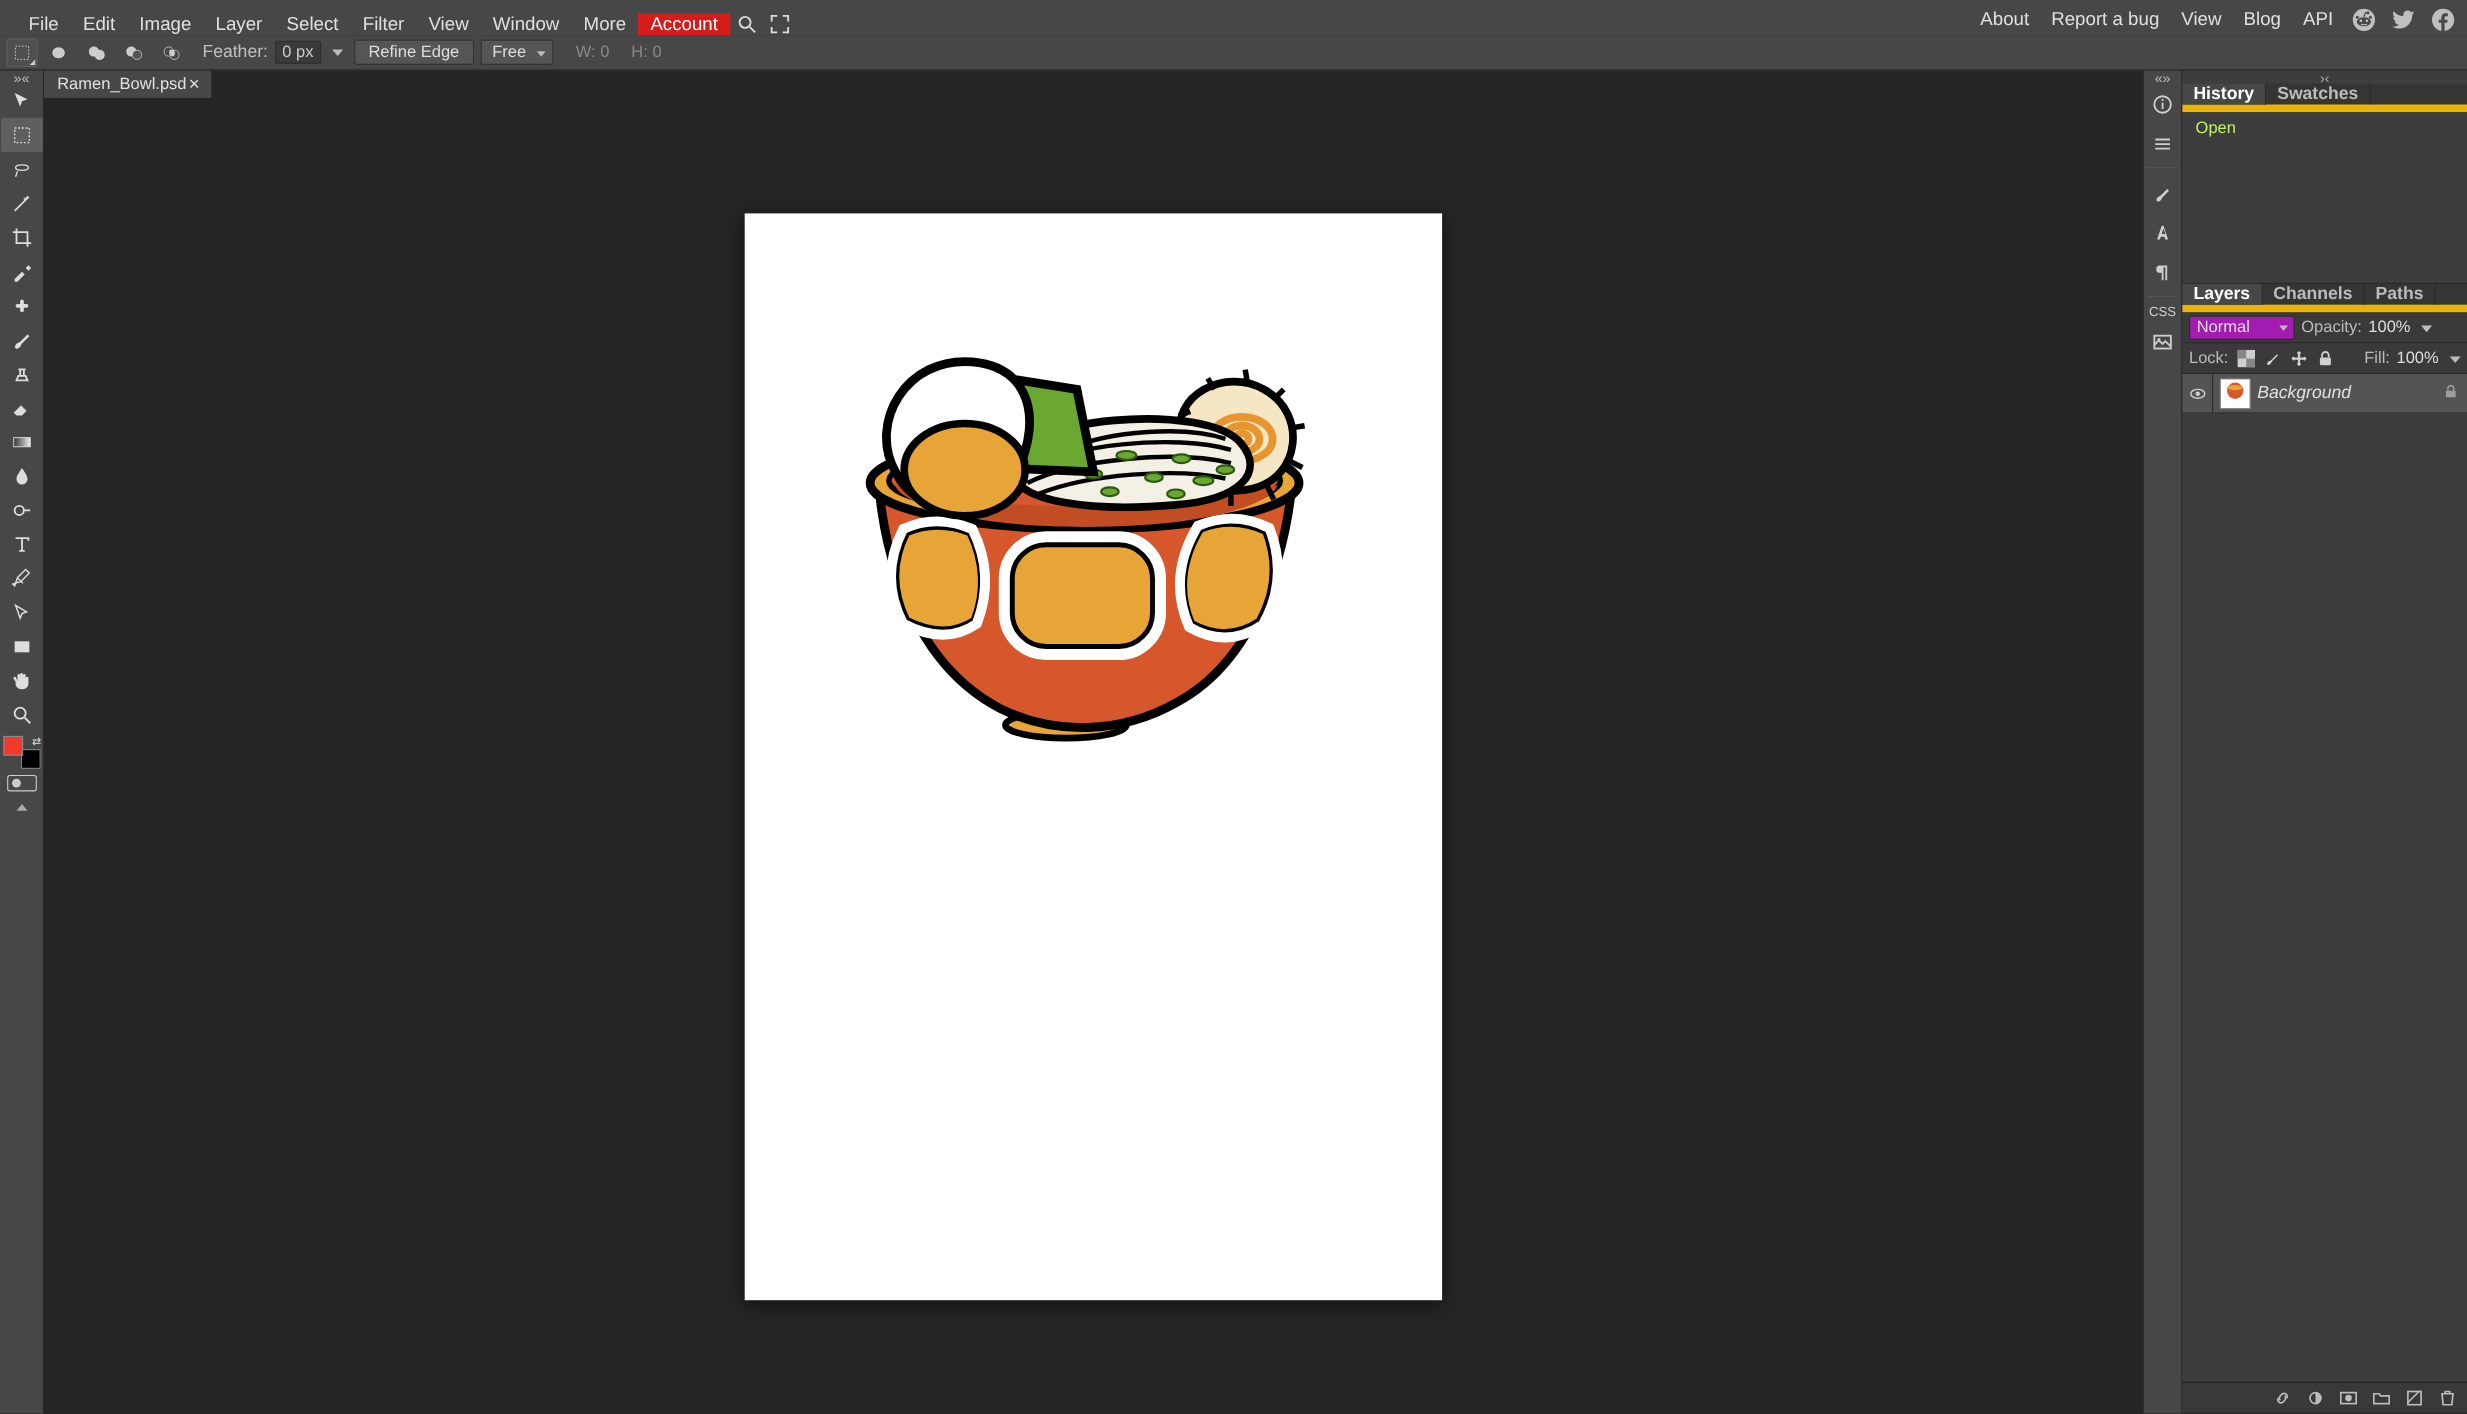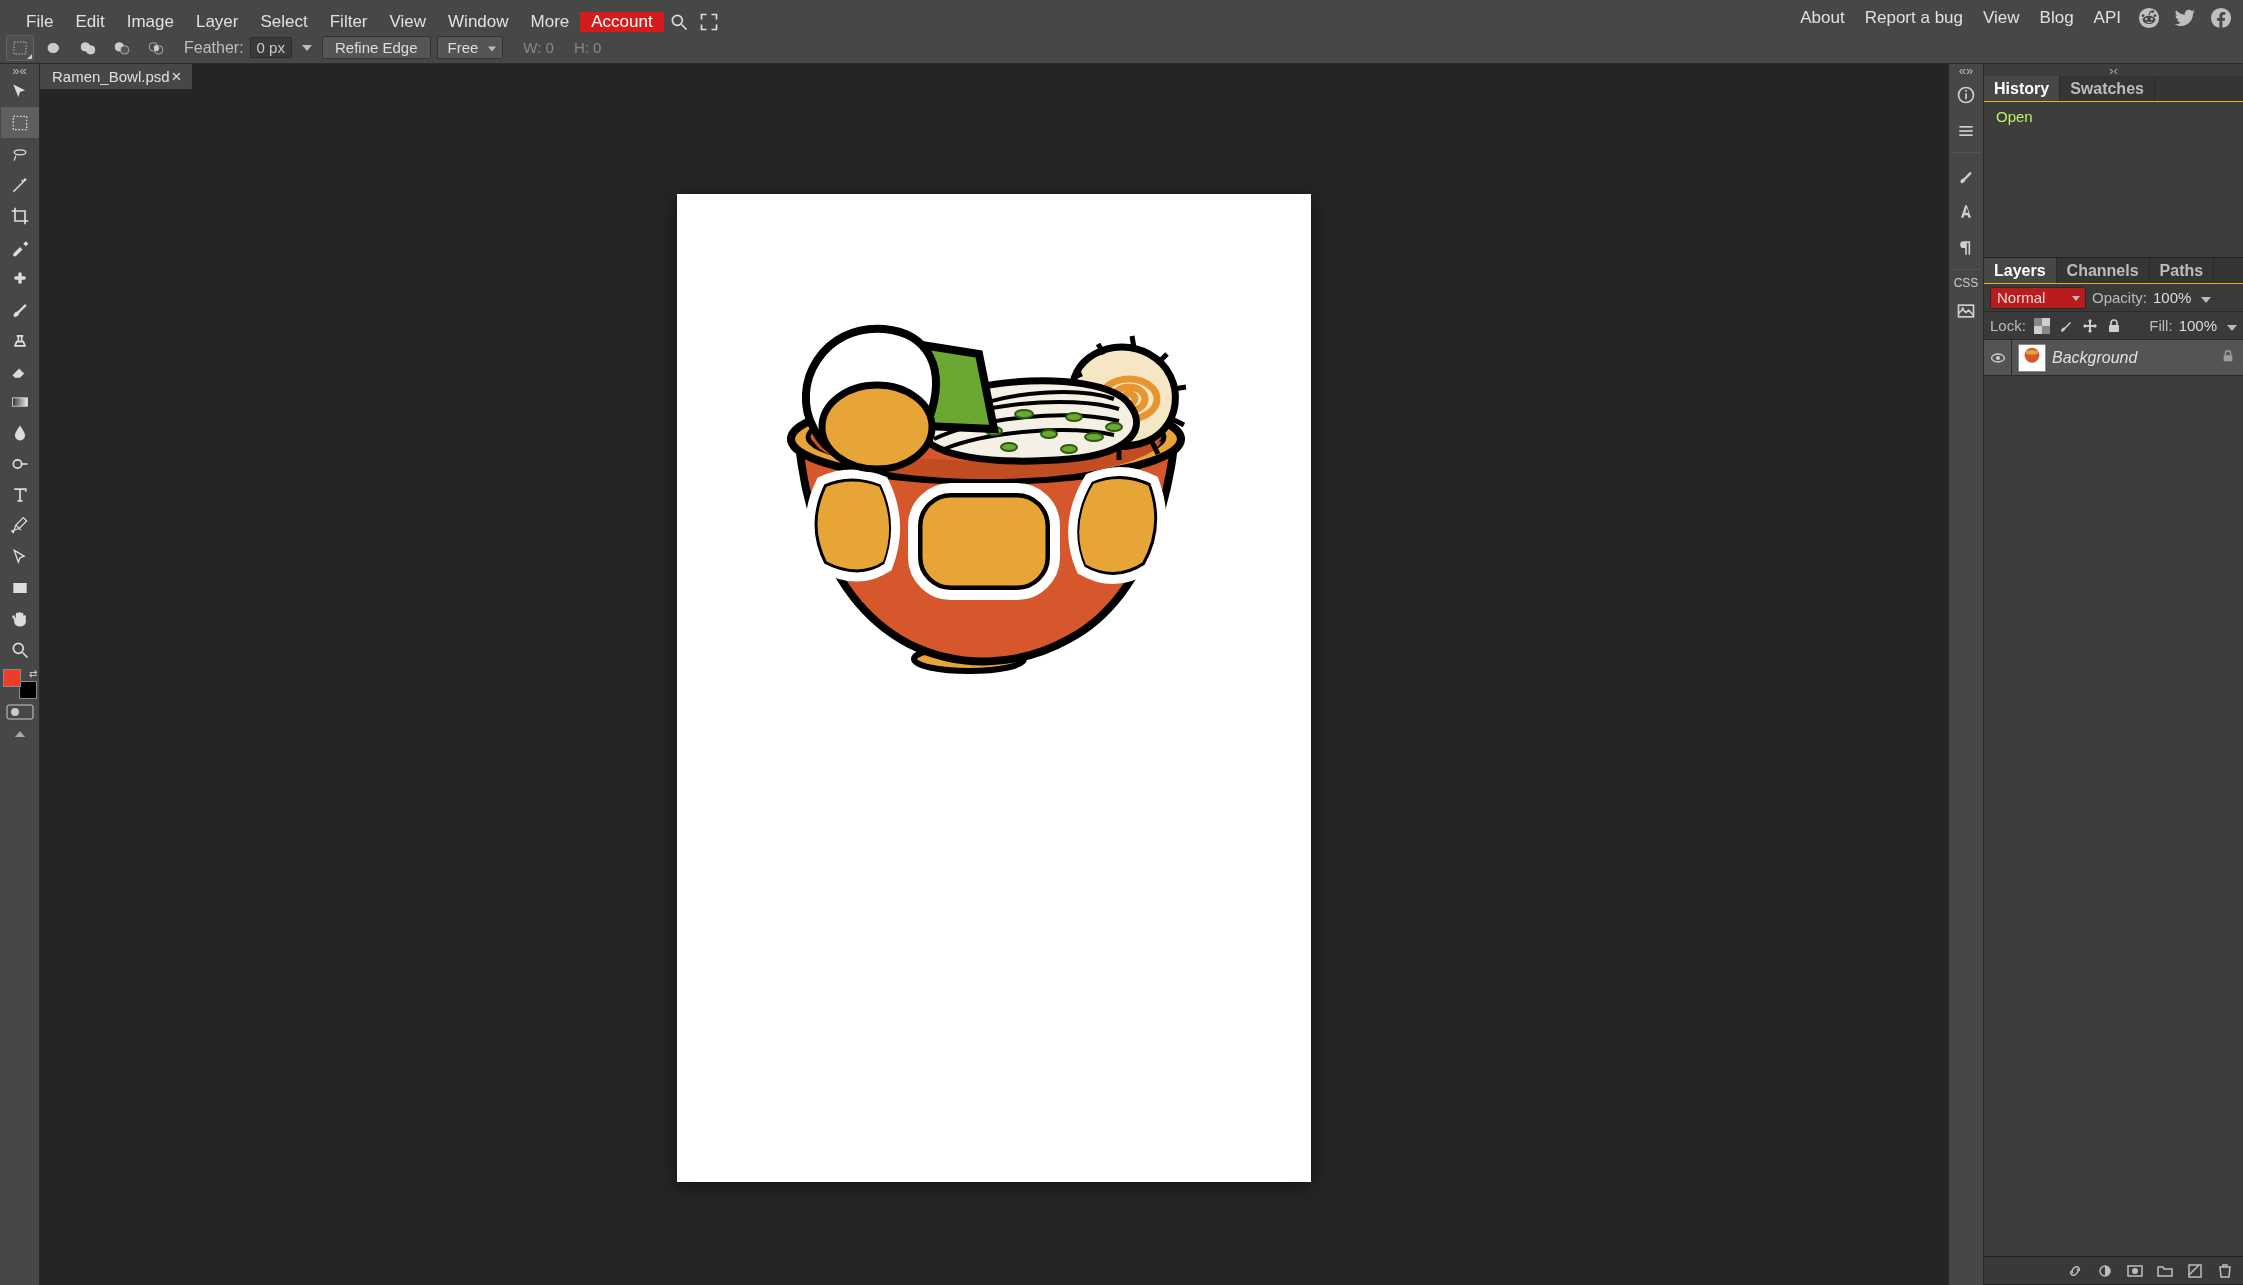--- a/index.html
+++ b/index.html
@@ -281,21 +281,21 @@
     font-size:13px;color:#aaa;cursor:pointer;
     background:var(--bg-panel);
   }
   .panel {
     display:flex;flex-direction:column;
     border-bottom:1px solid #222;
   }
   .panel-tabs {
     display:flex; height:26px;
     background:#353535;
-    border-bottom:1px solid #eab308;
+    border-bottom:7px solid #eab308;
   }
   .panel-tab {
     padding:0 10px;
     display:flex;align-items:center;
     font-size:16px;font-weight:600;
     color:#bcbcbc; cursor:pointer;
     border-right:1px solid #2a2a2a;
   }
   .panel-tab.active { background:#474747; color:#fff;}
   .panel-body {
@@ -313,21 +313,21 @@
   #layers-panel { flex:1; display:flex; flex-direction:column;}
   .layer-controls-row {
     display:flex;align-items:center;
     gap:6px; padding:2px 6px;
     height:28px;
     font-size:15px;
     border-bottom:1px solid #2a2a2a;
     background:#3a3a3a;
   }
   .layer-controls-row select, .lc-select {
-    background:#b91c1c;border:1px solid #2a2a2a;color:#ddd;
+    background:#a21caf;border:1px solid #2a2a2a;color:#ddd;
     font-size:15px;padding:1px 20px 1px 6px;height:22px;
     border-radius:2px;
     position:relative;cursor:pointer;
   }
   .lc-select::after{
     content:"";position:absolute;right:5px;top:50%;transform:translateY(-40%);
     border-left:4px solid transparent;border-right:4px solid transparent;
     border-top:5px solid #bbb;
   }
   .lc-label { color:#bbb; }

